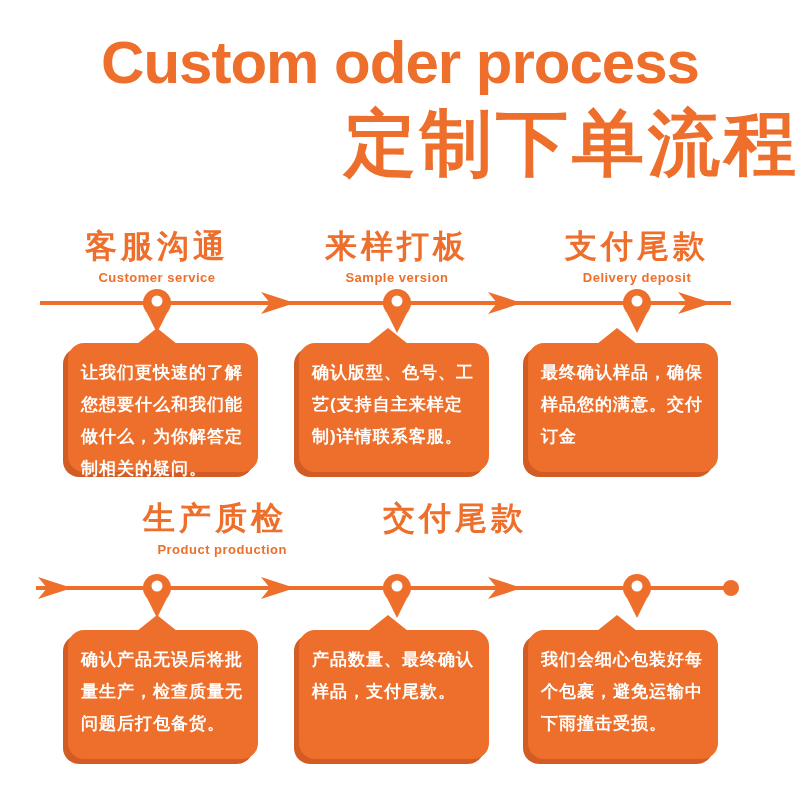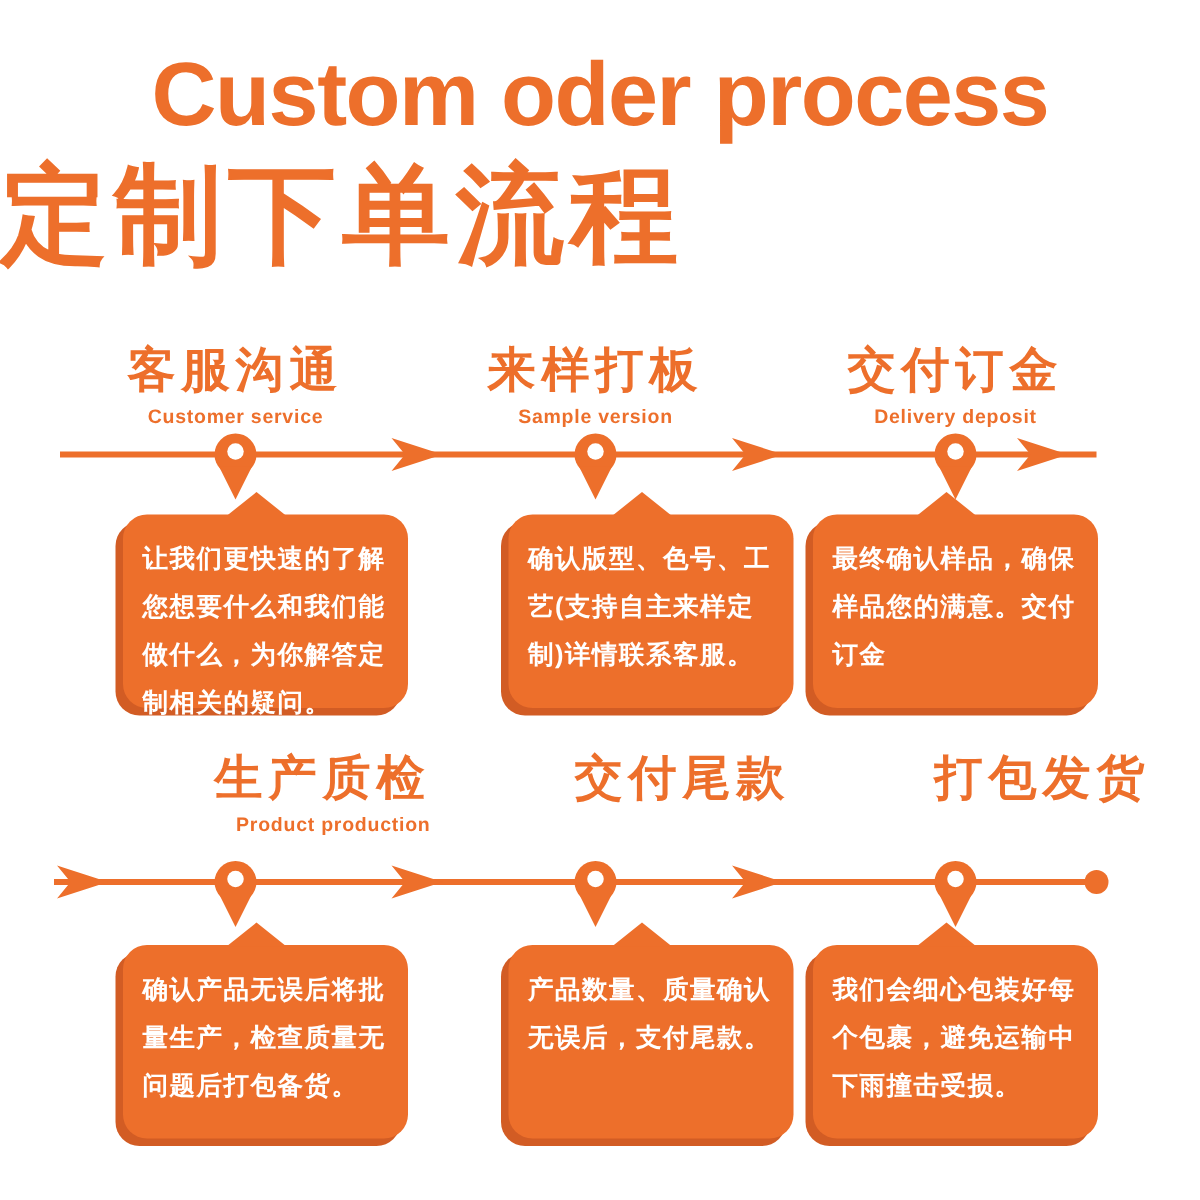--- a/index.html
+++ b/index.html
@@ -15,37 +15,37 @@
     background:var(--background);overflow:hidden;
   }
   
   .title-en{
     position:absolute;top:28px;left:0;width:800px;text-align:center;
     font-size:60px;font-weight:900;letter-spacing:-1px;
     color:var(--accent);
     font-family:"Liberation Sans",sans-serif;
   }
   .title-cn{
-    position:absolute;top:96px;left:0;width:800px;text-align:left;
+    position:absolute;top:96px;left:0;width:800px;text-align:right;
     font-size:72px;font-weight:bold;letter-spacing:4px;
     color:var(--accent);
     font-family:"DejaVu Serif","Liberation Serif",serif;
   }
   
   .step{position:absolute;width:260px;text-align:center;color:var(--accent);}
   .step.c1{left:27px;} .step.c2{left:267px;} .step.c3{left:507px;}
   .r1 .step{top:226px;} .r2 .step{top:498px;text-align:right;}
   .step-cn{font-size:32px;font-weight:bold;letter-spacing:4px;line-height:40px;}
   .step-en{font-size:13px;font-weight:600;letter-spacing:0.5px;margin-top:4px;}
   
   .track{position:absolute;left:0;width:800px;height:50px;}
   .track.r1t{top:288px;} .track.r2t{top:573px;}
   
-  .bubble{position:absolute;width:190px;height:129px;margin-left:14px;}
-  .bubble.c1{left:68px;} .bubble.c2{left:325px;} .bubble.c3{left:528px;}
+  .bubble{position:absolute;width:190px;height:129px;}
+  .bubble.c1{left:68px;} .bubble.c2{left:299px;} .bubble.c3{left:528px;}
   .bubble.r1b{top:343px;} .bubble.r2b{top:630px;}
   .bubble::before{
     content:"";position:absolute;inset:0;
     transform:translate(-5px,5px);
     background:var(--accent-dark);border-radius:16px;
   }
   .bubble-body{
     position:relative;width:100%;height:100%;
     background:var(--accent);border-radius:16px;box-sizing:border-box;
     padding:14px 13px;
@@ -72,21 +72,21 @@
   <div class="r1">
     <div class="step c1">
       <div class="step-cn">客服沟通</div>
       <div class="step-en">Customer service</div>
     </div>
     <div class="step c2">
       <div class="step-cn">来样打板</div>
       <div class="step-en">Sample version</div>
     </div>
     <div class="step c3">
-      <div class="step-cn">交付订金</div>
+      <div class="step-cn">支付尾款</div>
       <div class="step-en">Delivery deposit</div>
     </div>
 
     <svg class="track r1t" viewBox="0 0 800 50" xmlns="http://www.w3.org/2000/svg">
       <line x1="40" y1="15" x2="731" y2="15" stroke="var(--accent)" stroke-width="4"></line>
       <polygon points="261,4 295,15 261,26 270,15" fill="var(--accent)"></polygon>
       <polygon points="488,4 522,15 488,26 497,15" fill="var(--accent)"></polygon>
       <polygon points="678,4 712,15 678,26 687,15" fill="var(--accent)"></polygon>
       <g>
         <circle cx="157" cy="15" r="14" fill="var(--accent)"></circle>
@@ -127,21 +127,20 @@
 
   <div class="r2">
     <div class="step c1">
       <div class="step-cn">生产质检</div>
       <div class="step-en">Product production</div>
     </div>
     <div class="step c2">
       <div class="step-cn">交付尾款</div>
     </div>
     <div class="step c3">
-      <div class="step-cn">打包发货</div>
     </div>
 
     <svg class="track r2t" viewBox="0 0 800 50" xmlns="http://www.w3.org/2000/svg">
       <line x1="36" y1="15" x2="731" y2="15" stroke="var(--accent)" stroke-width="4"></line>
       <polygon points="38,4 72,15 38,26 47,15" fill="var(--accent)"></polygon>
       <polygon points="261,4 295,15 261,26 270,15" fill="var(--accent)"></polygon>
       <polygon points="488,4 522,15 488,26 497,15" fill="var(--accent)"></polygon>
       <circle cx="731" cy="15" r="8" fill="var(--accent)"></circle>
       <g>
         <circle cx="157" cy="15" r="14" fill="var(--accent)"></circle>
@@ -162,21 +161,21 @@
 
     <div class="bubble c1 r2b">
       <div class="bubble-body">
         <div class="bubble-tail"></div>
         <p class="bubble-text">确认产品无误后将批量生产，检查质量无问题后打包备货。</p>
       </div>
     </div>
     <div class="bubble c2 r2b">
       <div class="bubble-body">
         <div class="bubble-tail"></div>
-        <p class="bubble-text">产品数量、质量确认无误后，支付尾款。</p>
+        <p class="bubble-text">产品数量、最终确认样品，支付尾款。</p>
       </div>
     </div>
     <div class="bubble c3 r2b">
       <div class="bubble-body">
         <div class="bubble-tail"></div>
         <p class="bubble-text">我们会细心包装好每个包裹，避免运输中下雨撞击受损。</p>
       </div>
     </div>
   </div>
 

